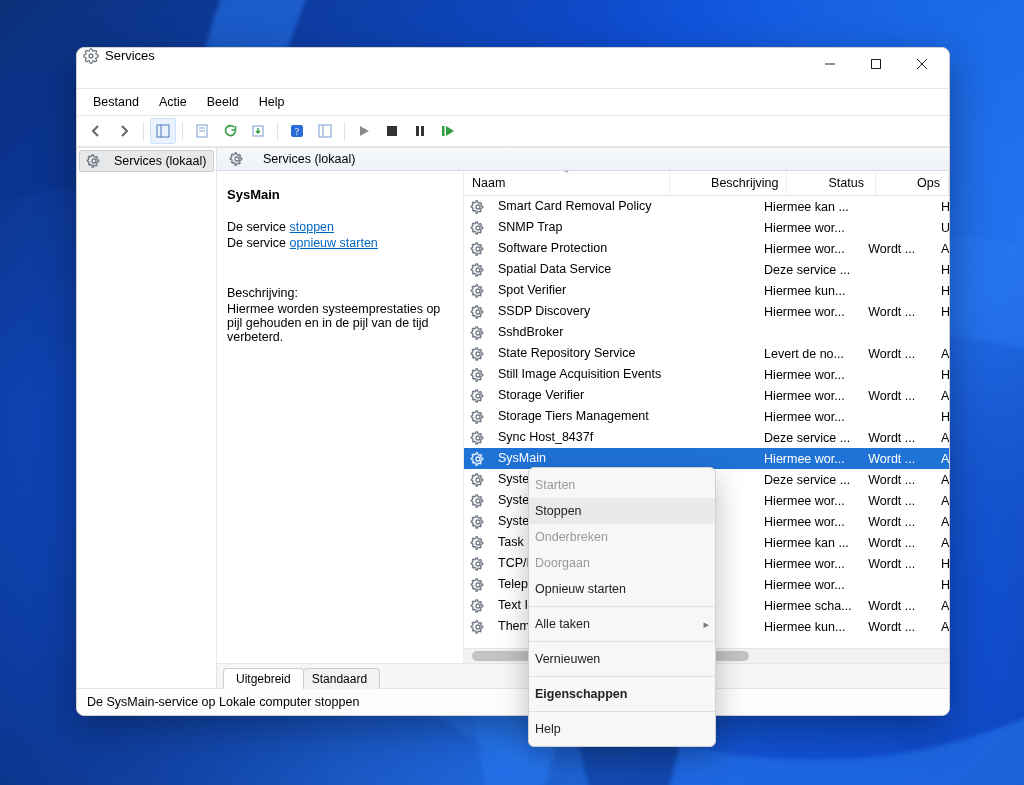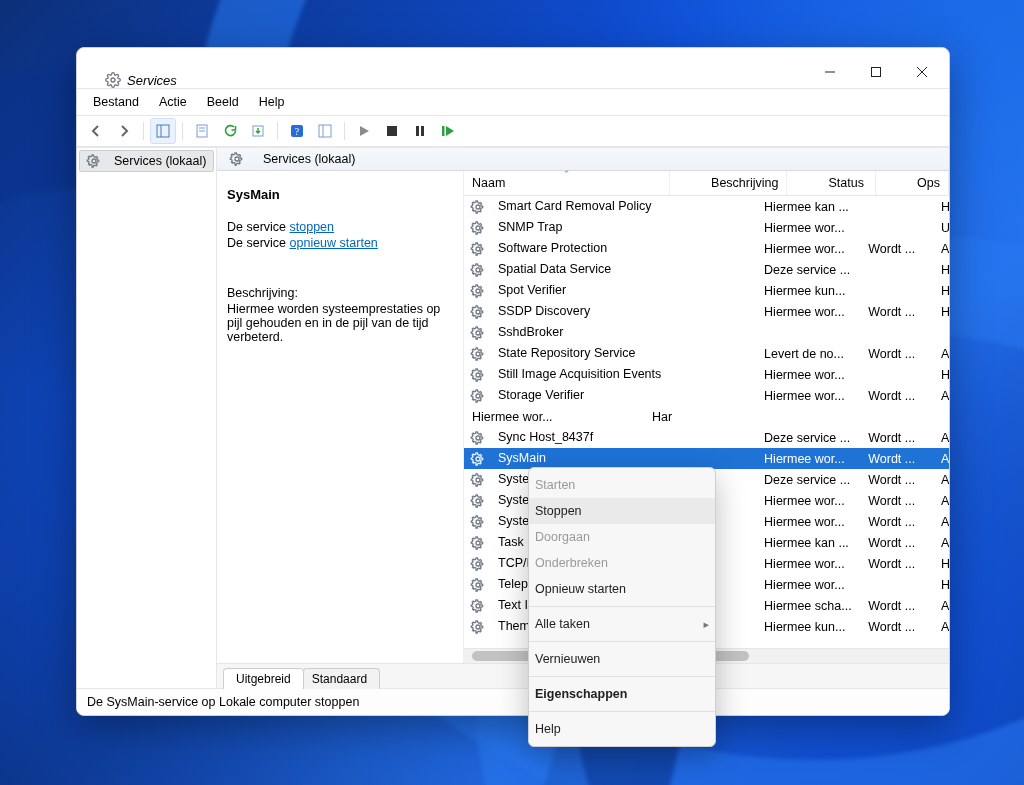--- a/index.html
+++ b/index.html
@@ -25,22 +25,22 @@
   .swoosh.b { width: 900px;  height: 900px;  left: -450px;  bottom: -420px; border-width: 120px; border-color: rgba(10,50,140,0.6); }
   .swoosh.c { width: 700px;  height: 700px;  right: -350px; bottom: -350px; border-width: 100px; }
 
   .window {
     position: absolute; left: 76px; top: 47px; width: 872px; height: 667px;
     background: #fff; border-radius: 8px; box-shadow: 0 12px 40px rgba(0,0,0,0.35);
     display: flex; flex-direction: column; overflow: hidden;
     border: 1px solid #d0d0d0;
   }
   .titlebar {
-    height: 40px; display: flex; align-items: flex-end; padding: 0 4px 0 28px;
-    border-bottom: 1px solid #e6e6e6; flex: none; font-style: italic;
+    height: 40px; display: flex; align-items: flex-start; padding: 0 4px 0 6px;
+    border-bottom: 1px solid #e6e6e6; flex: none;
   }
   .gearicon {
     width: 16px; height: 16px; display: inline-flex; align-items: center; justify-content: center; margin-right: 6px;
     color: #737b86;
   }
   .gearicon svg { width: 16px; height: 16px; }
   .title { font-size: 13px; }
   .winbtns { margin-left: auto; display: flex; }
   .winbtn { width: 46px; height: 32px; display: flex; align-items: center; justify-content: center; color:#222; }
 
@@ -463,20 +463,29 @@
                       <path d="M19 13v-2l-2-.5-.8-1.9 1-1.8-1.4-1.4-1.8 1-1.9-.8L11 3H9l-.5 2-1.9.8-1.8-1L3.4 6.2l1 1.8L3.6 10 2 10.5v2l2 .5.8 1.9-1 1.8 1.4 1.4 1.8-1 1.9.8L9 21h2l.5-2 1.9-.8 1.8 1 1.4-1.4-1-1.8.8-1.9z"></path>
                     </svg>
                   </span>
                   <span>Storage Verifier</span>
                 </div>
                 <div class="c beschr">Hiermee wor...</div>
                 <div class="c status">Wordt ...</div>
                 <div class="c ops">Aut</div>
               </div>
               <div class="row">
+                <div class="c icon">
+                  <span class="gearicon">
+                    <svg viewBox="0 0 24 24" width="14" height="14" fill="none" stroke="currentColor" stroke-width="2">
+                      <circle cx="12" cy="12" r="3"></circle>
+                      <path d="M19 13v-2l-2-.5-.8-1.9 1-1.8-1.4-1.4-1.8 1-1.9-.8L11 3H9l-.5 2-1.9.8-1.8-1L3.4 6.2l1 1.8L3.6 10 2 10.5v2l2 .5.8 1.9-1 1.8 1.4 1.4 1.8-1 1.9.8L9 21h2l.5-2 1.9-.8 1.8 1 1.4-1.4-1-1.8.8-1.9z"></path>
+                    </svg>
+                  </span>
+                  <span>Storage Tiers Management</span>
+                </div>
                 <div class="c beschr">Hiermee wor...</div>
                 <div class="c status"></div>
                 <div class="c ops">Har</div>
               </div>
               <div class="row">
                 <div class="c icon">
                   <span class="gearicon">
                     <svg viewBox="0 0 24 24" width="14" height="14" fill="none" stroke="currentColor" stroke-width="2">
                       <circle cx="12" cy="12" r="3"></circle>
                       <path d="M19 13v-2l-2-.5-.8-1.9 1-1.8-1.4-1.4-1.8 1-1.9-.8L11 3H9l-.5 2-1.9.8-1.8-1L3.4 6.2l1 1.8L3.6 10 2 10.5v2l2 .5.8 1.9-1 1.8 1.4 1.4 1.8-1 1.9.8L9 21h2l.5-2 1.9-.8 1.8 1 1.4-1.4-1-1.8.8-1.9z"></path>
@@ -630,22 +639,22 @@
   </div>
 
   <div class="statusbar">
     <span>De SysMain-service op Lokale computer stoppen</span>
   </div>
 </div>
 
 <div class="context">
   <div class="mi disabled">Starten</div>
   <div class="mi hover">Stoppen</div>
+  <div class="mi disabled">Onderbreken</div>
   <div class="mi disabled">Doorgaan</div>
-  <div class="mi disabled">Onderbreken</div>
   <div class="mi">Opnieuw starten</div>
   <hr>
   <div class="mi">
     <span>Alle taken</span>
     <span class="arrow">▸</span>
   </div>
   <hr>
   <div class="mi">Vernieuwen</div>
   <hr>
   <div class="mi bold">Eigenschappen</div>

